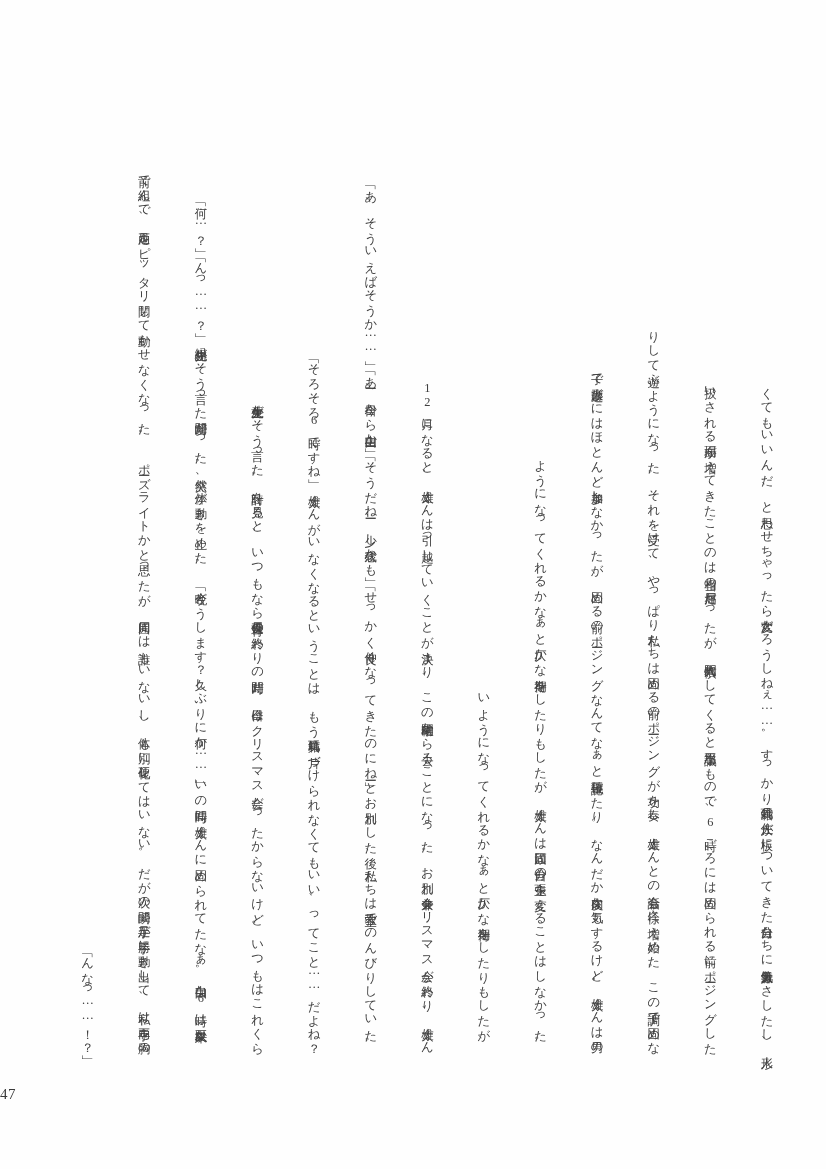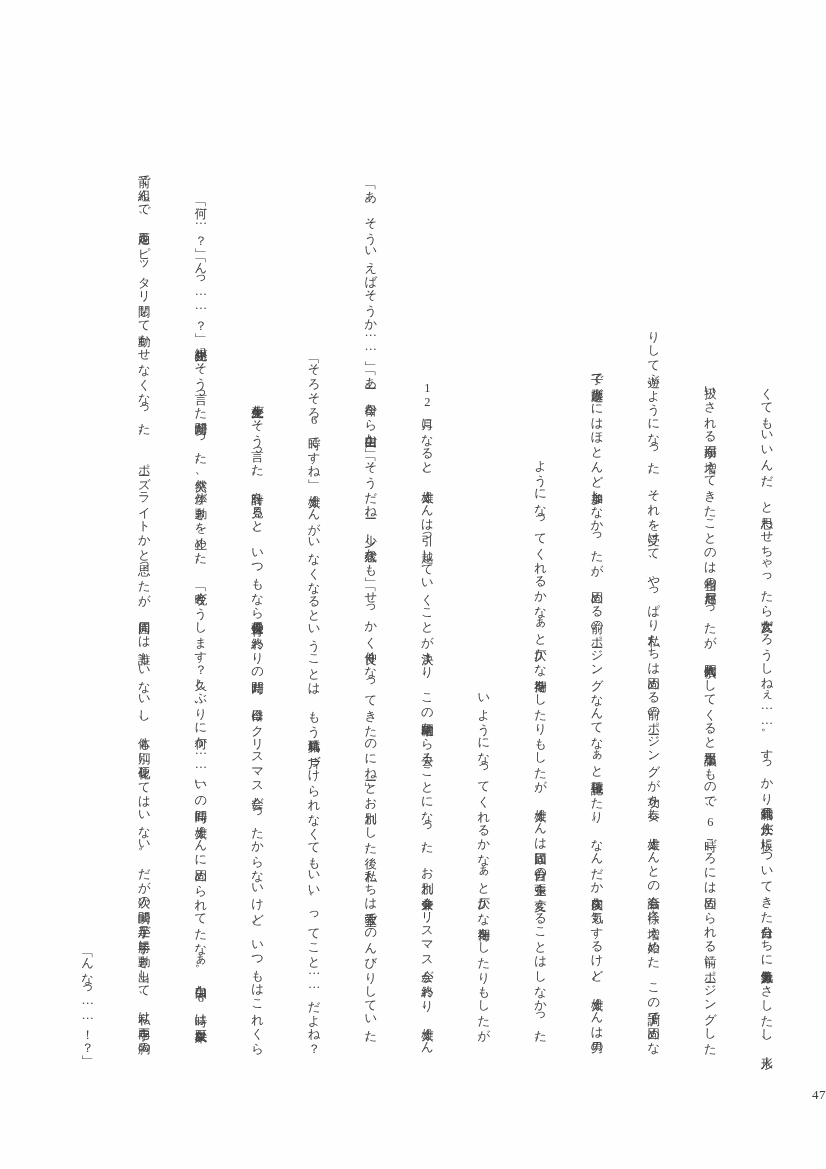--- a/index.html
+++ b/index.html
@@ -61,22 +61,22 @@
 
   .para.indent {
     padding-top: 13px;
   }
 
   .page-number {
     position: absolute;
     left: 0;
     right: 0;
     bottom: 66px;
-    text-align: right;
-    font-size: 13px;
+    text-align: left;
+    font-size: 15px;
     color: #3a3a3a;
     font-family: "Liberation Serif", "DejaVu Serif", serif;
     letter-spacing: 0.5px;
   }
 </style>
 </head>
 <body>
 
 <div class="page">
 

